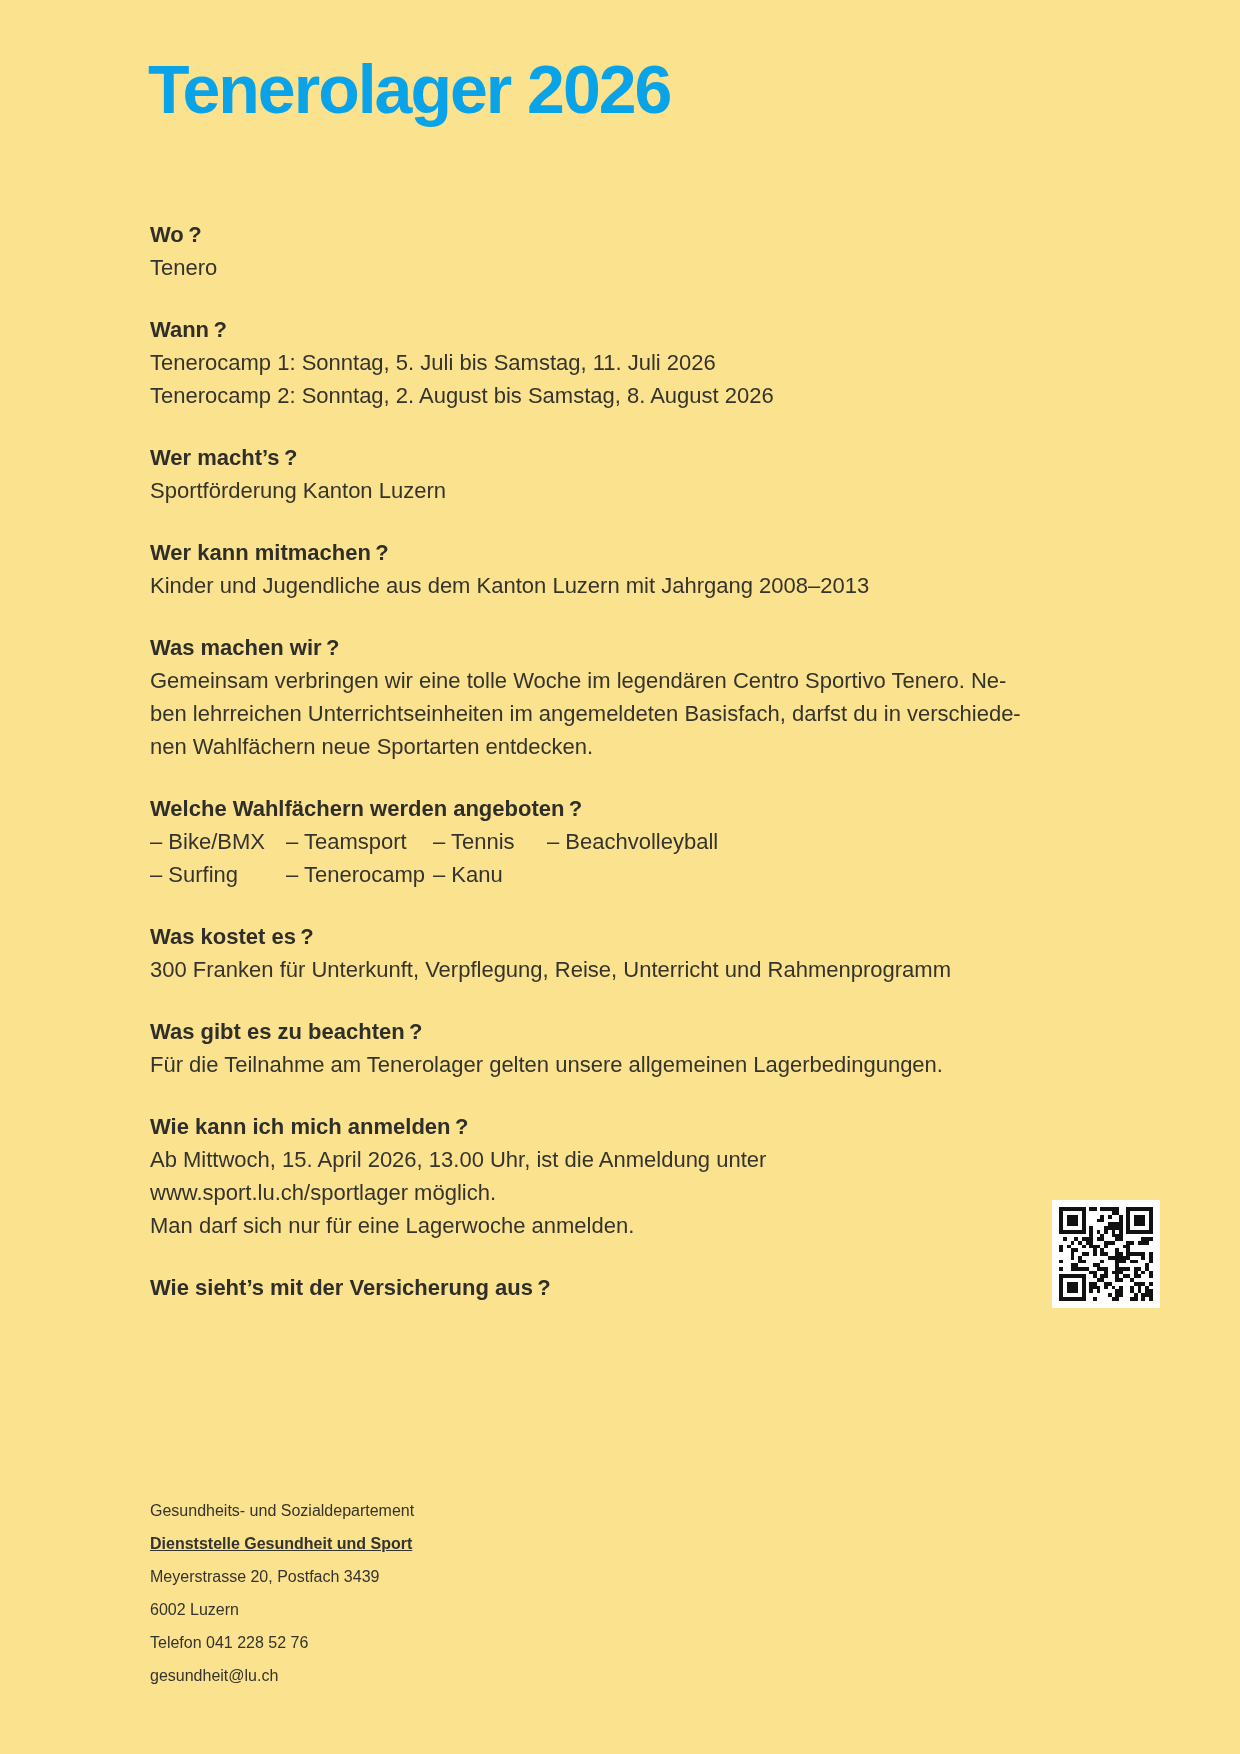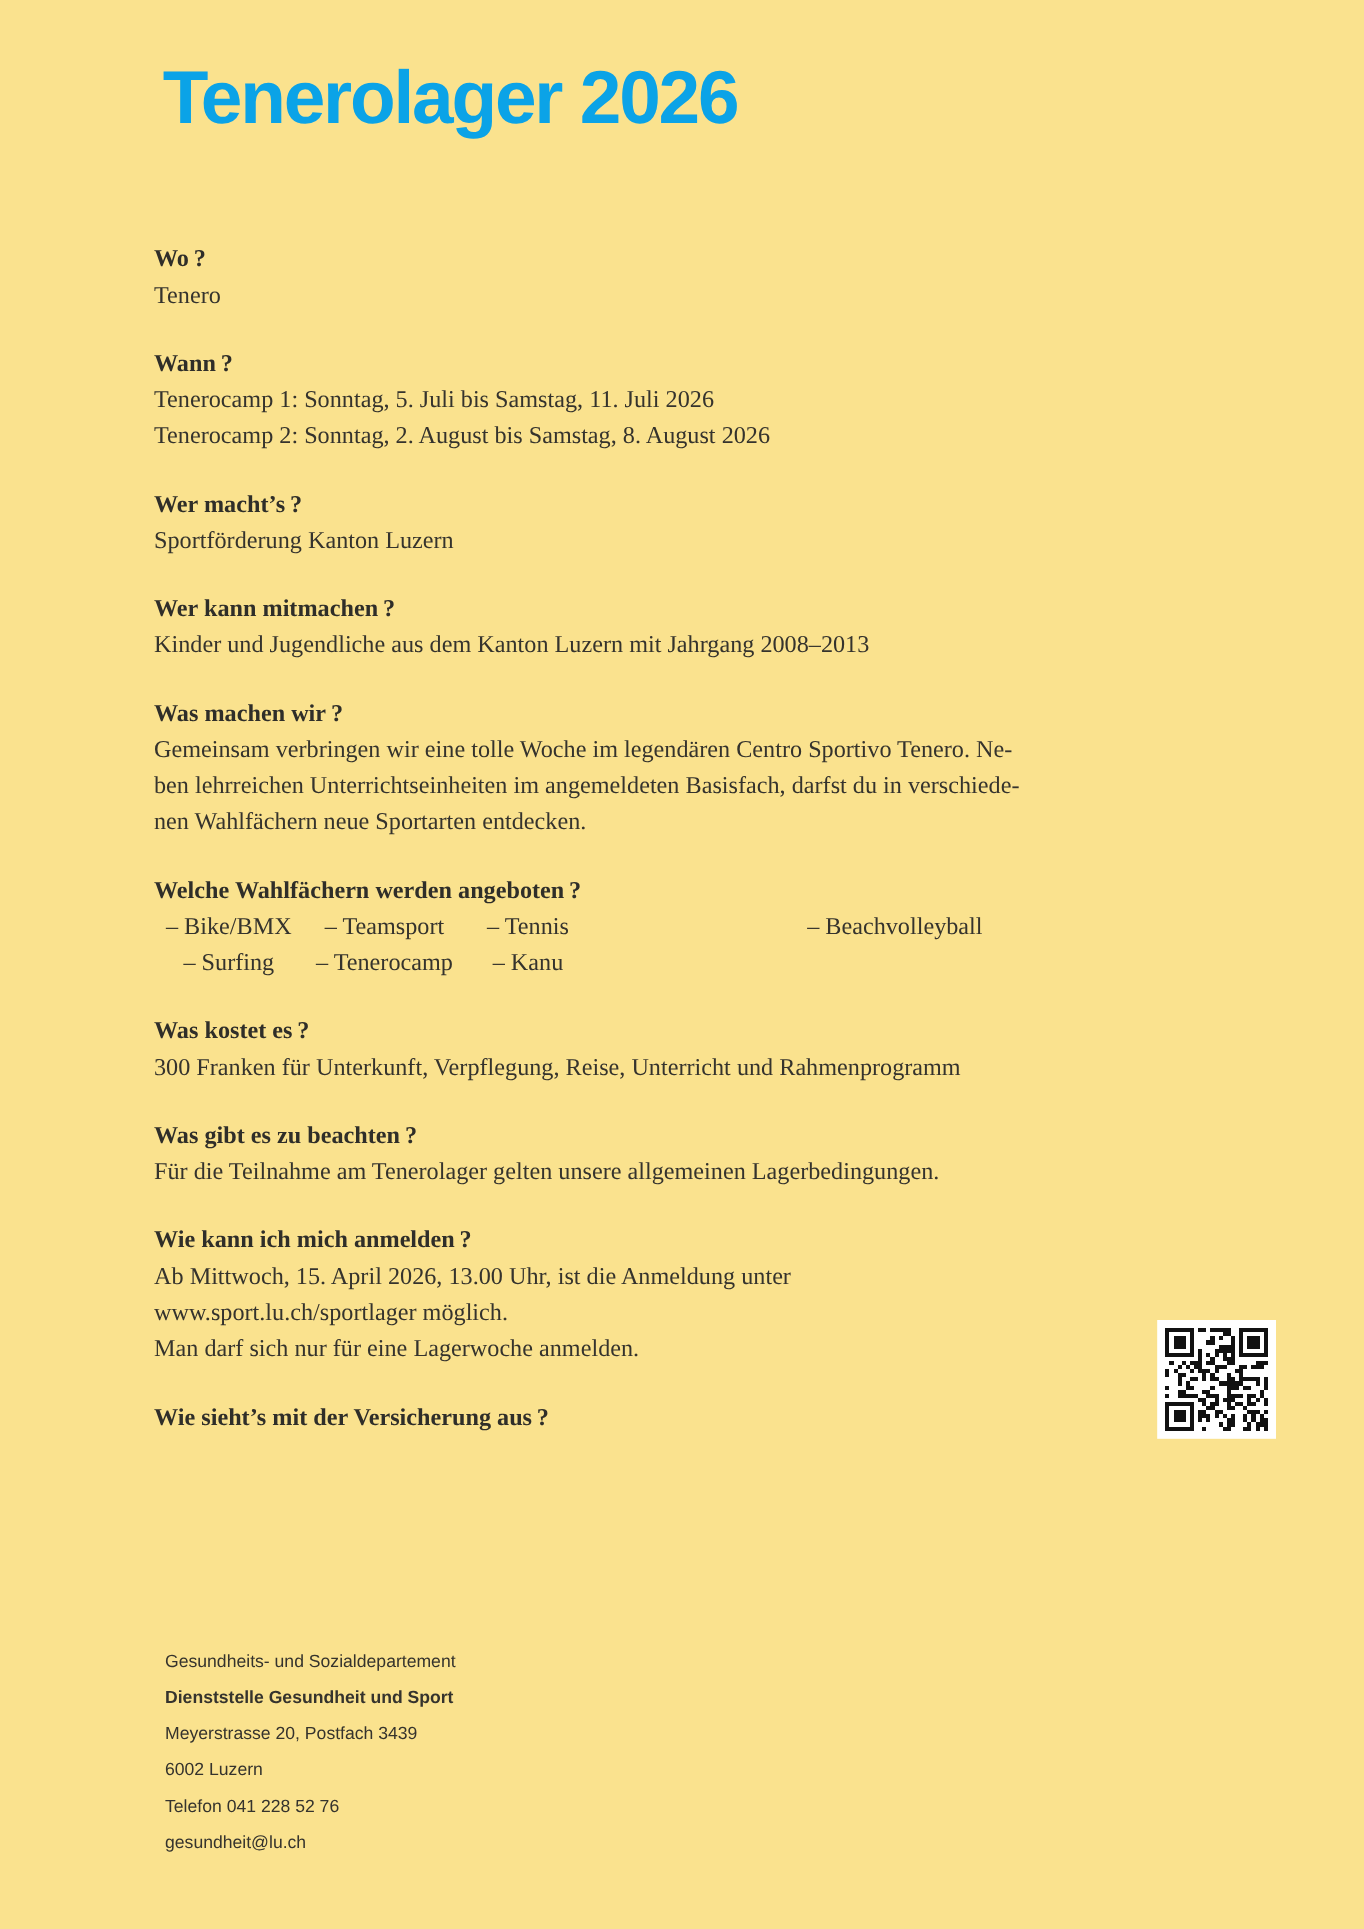--- a/index.html
+++ b/index.html
@@ -16,54 +16,53 @@
     left:148px;top:54px;
     margin:0;
     font-size:68px;
     line-height:1.05;
     font-weight:800;
     letter-spacing:-2px;
     color:#0BA3E7;
   }
   .content{
     position:absolute;
-    left:140px;top:218px;
+    left:150px;top:218px;
     width:950px;
     font-size:22px;
     line-height:33px;
-    font-family:Liberation Serif, serif;
   }
   .sec{margin-bottom:29px;}
   .sec h2{
     font-size:22px;
     line-height:33px;
     font-weight:700;
     margin:0;
     color:#2F2E29;
   }
   .line{margin:0;}
-  .basis-row{display:flex;text-align:center;}
+  .basis-row{display:flex;}
   .bc0{width:136px;}
   .bc1{width:147px;}
   .bc2{width:114px;}
   .bc3{flex:1;}
   .qr{
     position:absolute;
     left:1052px;top:1200px;
     width:108px;height:108px;
     background:#ffffff;
   }
   .qr svg{display:block;width:108px;height:108px;}
   .footer{
     position:absolute;
     left:150px;top:1494px;
     font-size:16px;
     line-height:33px;
   }
-  .footer .bold{font-weight:700;}
+  .footer .bold{font-weight:700;text-decoration:underline;}
 </style>
 </head>
 <body>
 
 <div class="page">
 
   <h1 class="title">Tenerolager 2026</h1>
 
   <main class="content">
 

